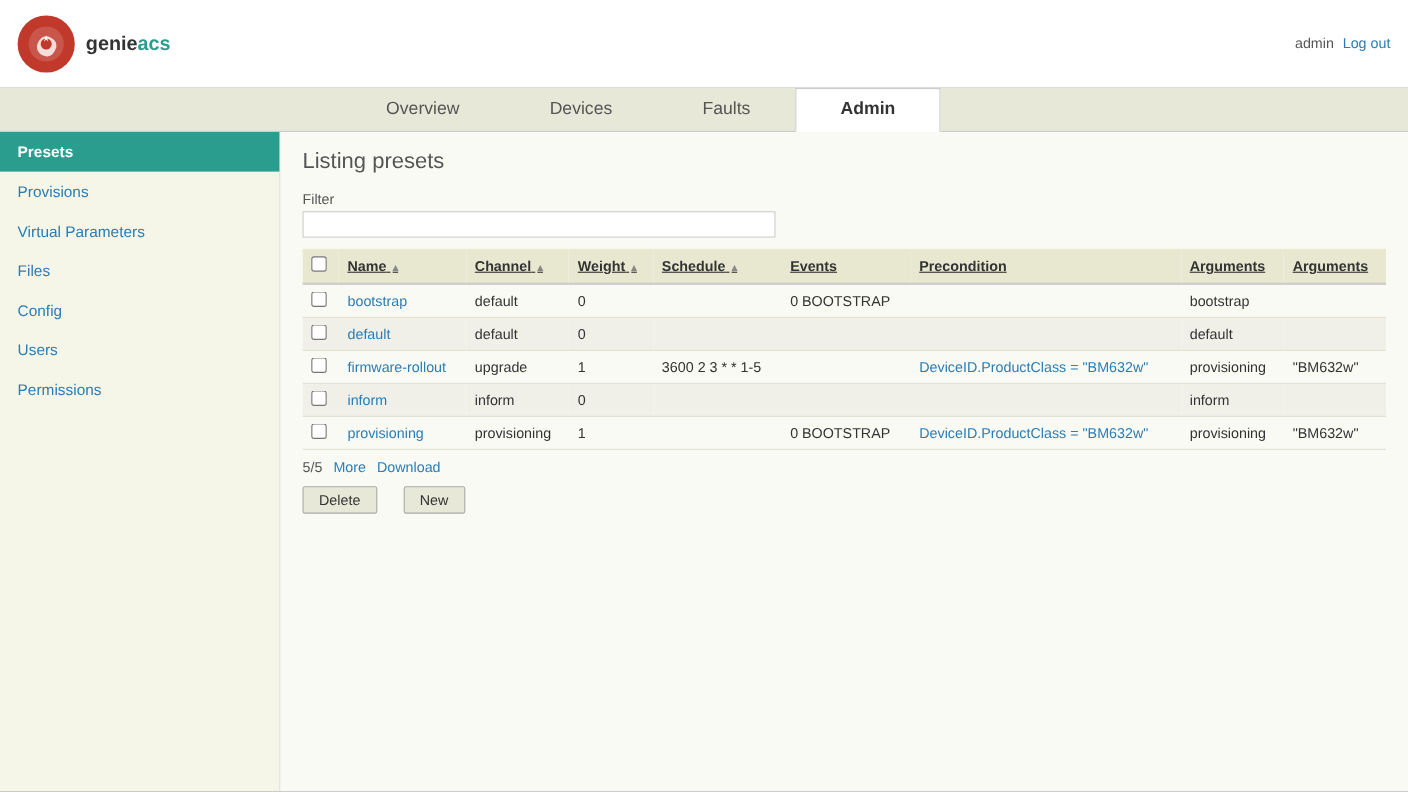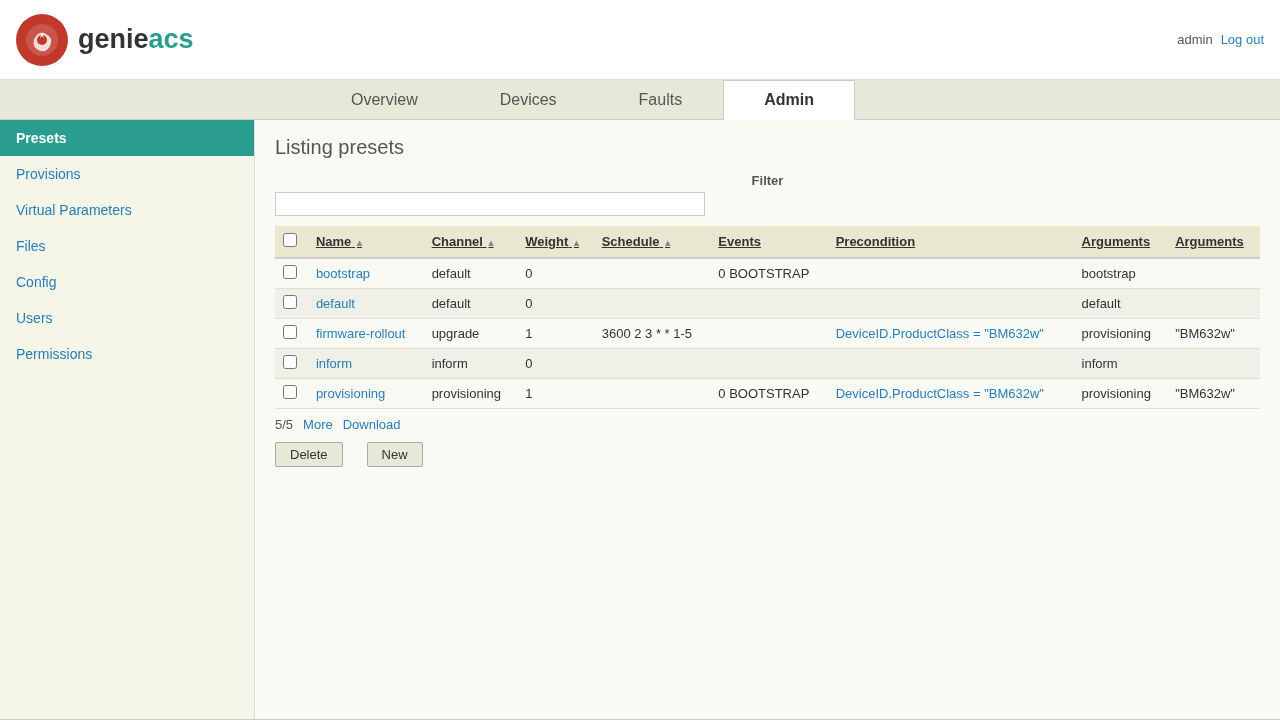--- a/index.html
+++ b/index.html
@@ -3,21 +3,21 @@
   <meta charset="utf-8">
   <style>
     * { box-sizing: border-box; margin: 0; padding: 0; }
     body { font-family: Arial, sans-serif; font-size: 13px; background: #f5f5f0; color: #333; }
 
     
     #header { display: flex; align-items: center; justify-content: space-between; background: #fff; border-bottom: 1px solid #ddd; padding: 0 16px; height: 80px; }
     #logo { display: flex; align-items: center; gap: 10px; }
     #logo-icon { width: 52px; height: 52px; background: #c0392b; border-radius: 50%; display: flex; align-items: center; justify-content: center; }
     #logo-icon svg { width: 36px; height: 36px; }
-    #logo-text { font-size: 27px; font-weight: bold; color: #333; }
+    #logo-text { font-size: 18px; font-weight: bold; color: #333; }
     #logo-text span.genie { color: #333; }
     #logo-text span.acs { color: #2a9d8f; }
     #user-area { font-size: 13px; color: #555; display: flex; align-items: center; gap: 8px; }
     #user-area a { color: #2a7db5; text-decoration: none; }
 
     
     #nav { display: flex; background: #e8e8d8; border-bottom: 1px solid #ccc; padding-left: 310px; }
     .nav-tab { padding: 10px 40px; font-size: 16px; color: #555; cursor: pointer; border: 1px solid transparent; border-bottom: none; text-decoration: none; display: block; }
     .nav-tab.active { background: #fff; border-color: #ccc; color: #333; font-weight: bold; margin-bottom: -1px; }
 
@@ -25,21 +25,21 @@
     #layout { display: flex; min-height: calc(100vh - 81px - 40px); }
 
     
     #sidebar { width: 255px; background: #f5f5e8; border-right: 1px solid #ddd; flex-shrink: 0; }
     .sidebar-item { display: block; padding: 10px 16px; font-size: 14px; color: #2a7db5; text-decoration: none; cursor: pointer; }
     .sidebar-item.active { background: #2a9d8f; color: #fff; font-weight: bold; }
 
     
     #main { flex: 1; padding: 16px 20px; background: #fafaf5; }
     #page-title { font-size: 20px; color: #555; margin-bottom: 14px; font-weight: normal; }
-    #filter-label { font-size: 13px; font-weight: bold; color: #555; margin-bottom: 4px; text-align: center; }
+    #filter-label { font-size: 13px; font-weight: normal; color: #555; margin-bottom: 4px; }
     #filter-input { width: 430px; height: 24px; border: 1px solid #ccc; padding: 2px 4px; font-size: 13px; background: #fff; }
 
     
     #table-container { margin-top: 10px; overflow-x: auto; }
     table { border-collapse: collapse; width: 100%; font-size: 13px; }
     thead tr { background: #e8e8d0; text-decoration: underline; }
     th { padding: 7px 8px; text-align: left; font-weight: bold; color: #333; border-bottom: 2px solid #ccc; white-space: nowrap; }
     th .sort-indicator { color: #888; font-size: 10px; margin-left: 2px; }
     td { padding: 6px 8px; border-bottom: 1px solid #e0e0d0; vertical-align: middle; }
     tr:nth-child(even) td { background: #f0f0e8; }

